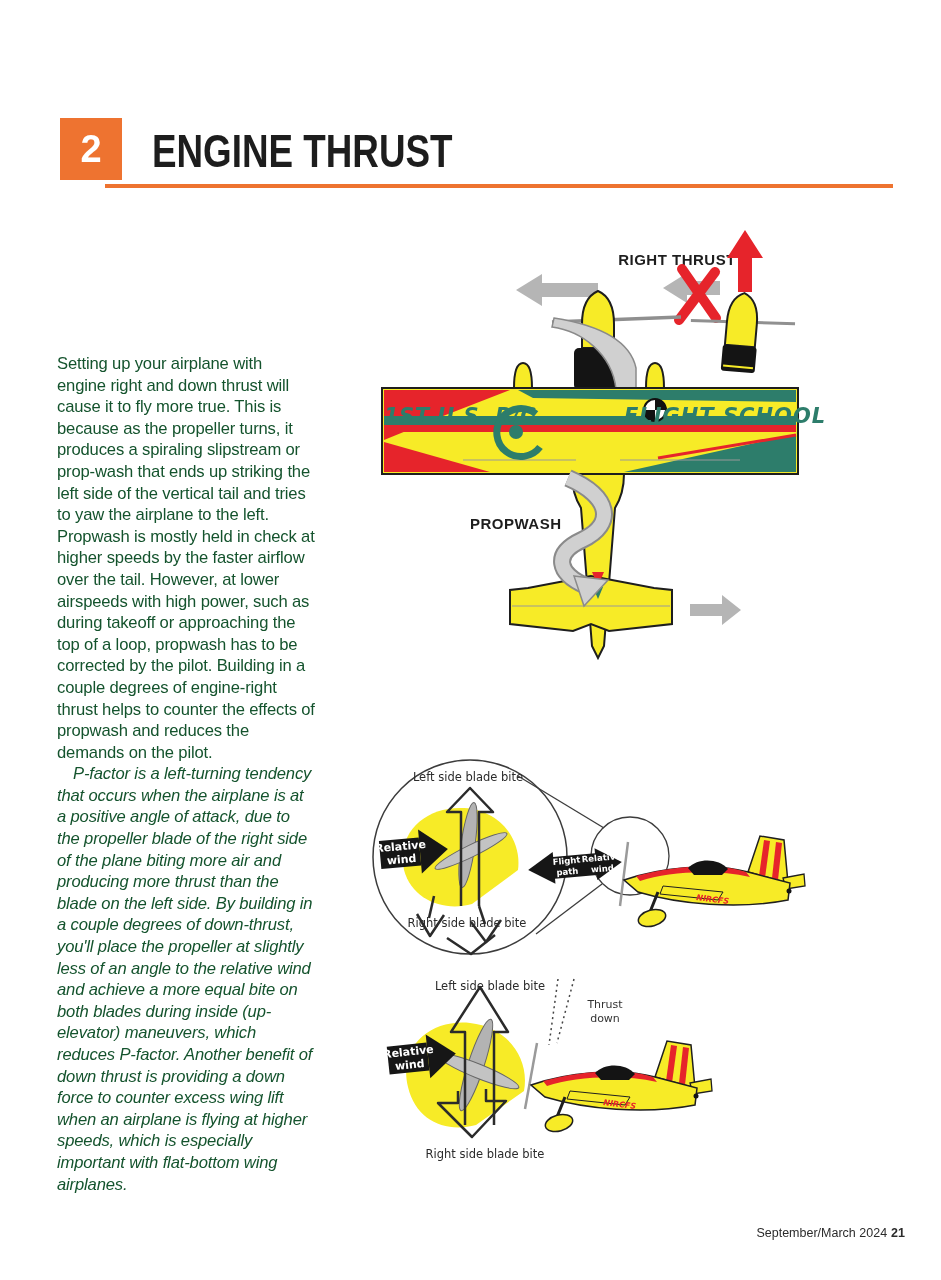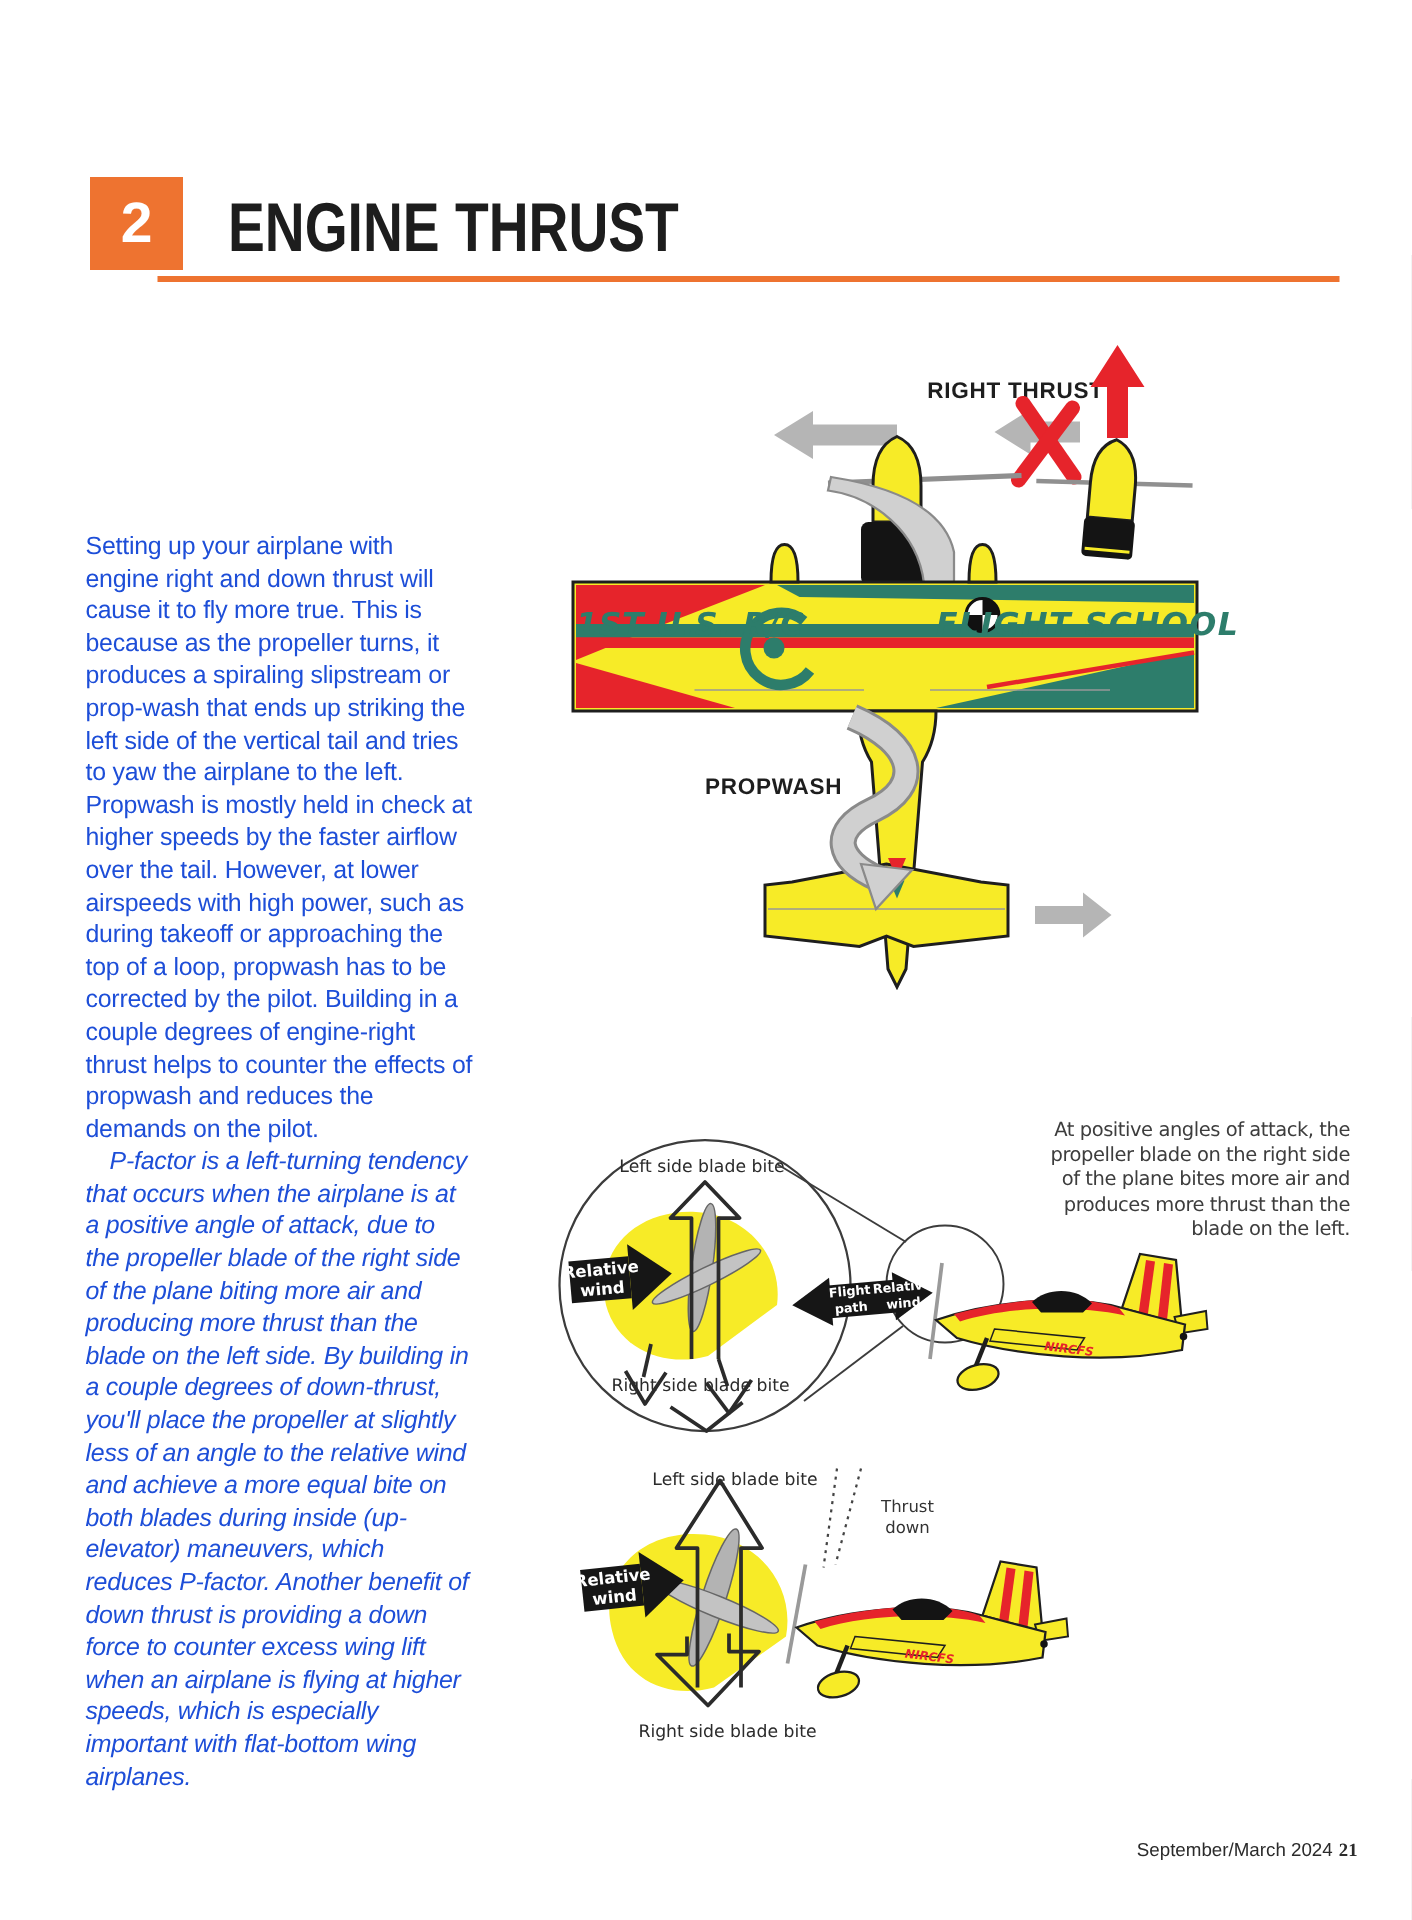--- a/index.html
+++ b/index.html
@@ -7,32 +7,32 @@
         font-family:"Liberation Sans",sans-serif;margin:0 auto;}
   
   .num-box{position:absolute;left:60px;top:118px;width:62px;height:62px;background:#EE7330;
            display:flex;align-items:center;justify-content:center;}
   .num-box span{color:#fff;font-size:38px;font-weight:bold;font-family:"Liberation Sans",sans-serif;}
   .sec-title{position:absolute;left:152px;top:124px;font-size:46px;font-weight:bold;color:#1d1d1d;
              letter-spacing:0px;transform:scaleX(0.8);transform-origin:left center;white-space:nowrap;
              font-family:"Liberation Sans",sans-serif;}
   .title-rule{position:absolute;left:105px;top:184px;width:788px;height:4px;background:#EE7330;}
   
-  .body-col{position:absolute;left:57px;top:353px;width:258px;color:#1d4ed8;
+  .body-col{position:absolute;left:57px;top:353px;width:258px;color:#14532d;
             font-size:16.6px;line-height:21.6px;letter-spacing:-0.15px;}
   .body-col p{margin:0;}
   .body-col p.indent{text-indent:16px;font-style:italic;}
   
   .caption{position:absolute;color:#3d3d3d;font-size:13px;line-height:16.5px;text-align:right;
            font-family:"DejaVu Sans",sans-serif;letter-spacing:-0.3px;}
   .cap1{left:688px;top:746px;width:212px;}
   .cap2{left:700px;top:957px;width:203px;}
   
   .footer{position:absolute;right:36px;top:1226px;font-size:12.5px;color:#2b2b2b;}
-  .footer b{margin-left:4px;font-family:Liberation Serif, serif;}
+  .footer b{margin-left:4px;}
   svg{position:absolute;}
   svg text{font-family:"DejaVu Sans",sans-serif;}
   .lbl-heavy{font-family:"Liberation Sans",sans-serif;font-weight:bold;fill:#1e1e1e;}
 </style>
 </head>
 <body>
 
 <div class="page">
 
   <div class="num-box">
@@ -171,21 +171,20 @@
       <path d="M6,52 C40,40 95,34 130,44 L172,55 L170,72 C120,82 60,76 20,64 Z" fill="#F7EB27" stroke="#1f1f1f" stroke-width="1.5"></path>
       <path d="M18,48 C55,38 100,34 128,44 L132,49 C95,41 50,44 22,53 Z" fill="#E6242B"></path>
       <path d="M70,40 C80,30 100,30 110,41 L104,47 L76,47 Z" fill="#141414"></path>
       <path d="M45,58 L105,64 L100,72 L42,66 Z" fill="#F7EB27" stroke="#1f1f1f" stroke-width="1"></path>
       <text x="78" y="72" font-size="8" font-weight="bold" font-style="italic" fill="#E6242B" transform="rotate(7 78 72)">NIRCFS</text>
       <path d="M40,64 L32,84" stroke="#1f1f1f" stroke-width="3"></path>
       <ellipse cx="34" cy="90" rx="14" ry="8" transform="rotate(-15 34 90)" fill="#F7EB27" stroke="#1f1f1f" stroke-width="1.5"></ellipse>
       <circle cx="171" cy="63" r="2.5" fill="#141414"></circle>
     </g>
   </svg>
-  <div class="caption cap1">At positive angles of attack, the propeller blade on the right side of the plane bites more air and produces more thrust than the blade on the left.</div>
 
   <svg style="left:368px;top:975px;" width="500" height="230" viewBox="0 0 500 230">
 
     <path d="M40,112 C30,72 62,44 102,48 C140,52 162,84 156,116 L108,150 C78,158 48,146 40,112 Z" fill="#F7EB27"></path>
     <ellipse cx="108" cy="90" rx="8" ry="48" transform="rotate(18 108 90)" fill="#b3b3b3" stroke="#666"></ellipse>
     <ellipse cx="110" cy="96" rx="7" ry="44" transform="rotate(112 110 96)" fill="#c3c3c3" stroke="#666"></ellipse>
     <g fill="none" stroke="#2b2b2b" stroke-width="2.5" stroke-linejoin="round">
       <path d="M97,150 L97,57 L83,57 L112,12 L140,57 L126,57 L126,150"></path>
       <path d="M90,116 L90,128 L70,128 L104,162 L138,126 L118,126 L118,114"></path>
     </g>

